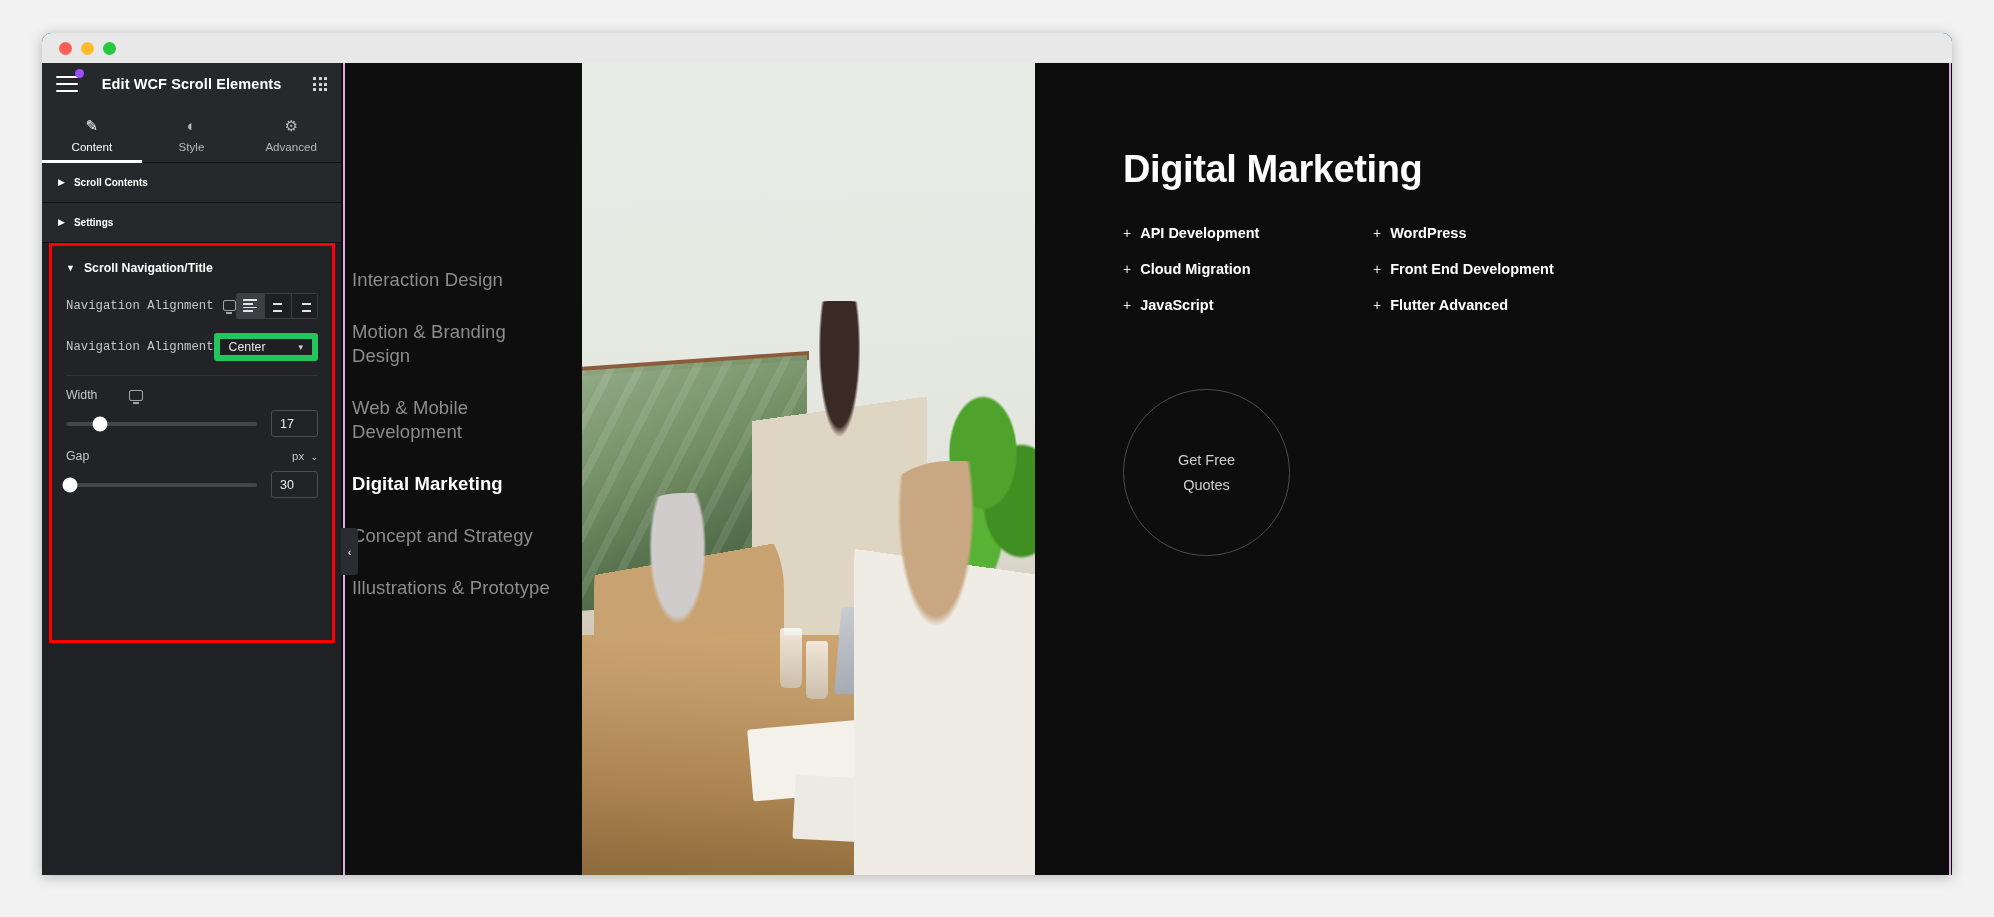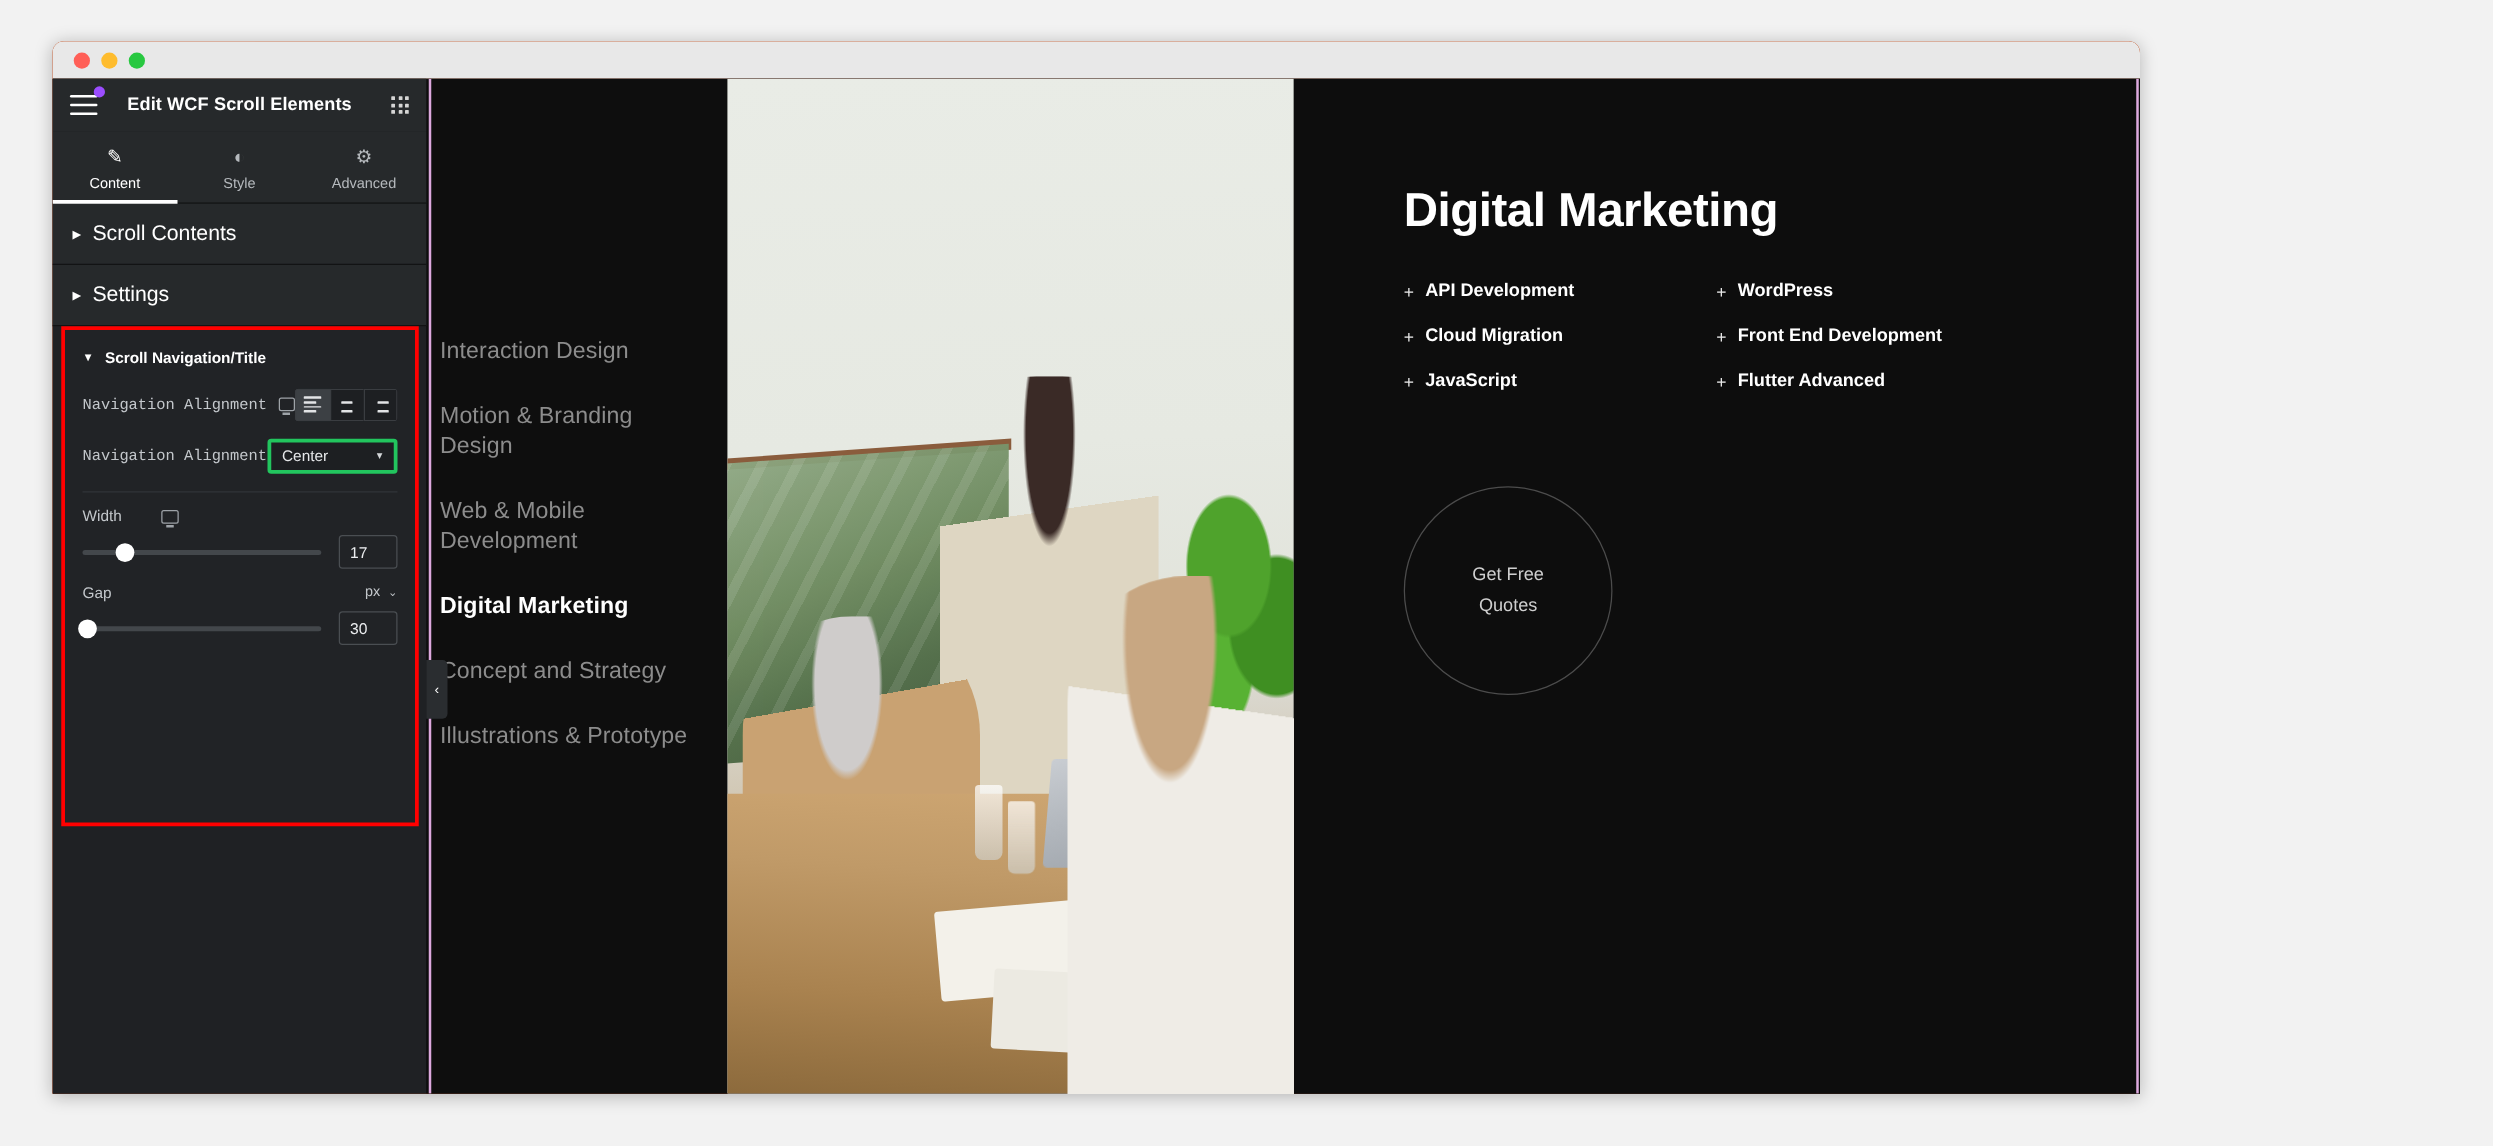--- a/index.html
+++ b/index.html
@@ -11,22 +11,22 @@
   }
   .desktop {
     position: relative;
     width: 1994px; height: 917px;
     background: #f2f2f2;
   }
   
   .window {
     position: absolute;
     left: 42px; top: 33px;
-    width: 1670px; height: 842px;
-    background: #c2410c;
+    width: 1910px; height: 842px;
+    background: #0369a1;
     border-radius: 9px 9px 0 0;
     overflow: hidden;
     box-shadow: 0 2px 14px rgba(0,0,0,.25);
   }
   .titlebar {
     height: 30px;
     background: #e8e8e8;
     border-radius: 9px 9px 0 0;
     display: flex; align-items: center;
     padding-left: 17px;
@@ -114,21 +114,21 @@
   }
 
   .section {
     border-bottom: 1px solid #121314;
     background: #26292b;
     padding: 14px 16px;
     display: flex; align-items: center; gap: 9px;
     cursor: pointer;
   }
   .section .caret { color: #fff; font-size: 9px; line-height: 1; }
-  .section .stitle { color: #fff; font-size: 17px; font-weight: normal; }
+  .section .stitle { color: #fff; font-size: 10px; font-weight: bold; }
 
   .hl-wrap {
     margin: 0 6px 0 7px;
     border: 3px solid #ff0000;
     background: #212326;
     padding-bottom: 2px;
     height: 400px;
   }
   .hl-header {
     padding: 15px 14px 12px;
@@ -185,21 +185,21 @@
   .alignbars.right { align-items: flex-end; }
   .alignbars.right b:nth-child(2){ width: 68%; }
   .alignbars.right b:nth-child(4){ width: 68%; }
 
   .dirbtn { width: 30px; height: 27px; }
   .dirico { color: #dfe1e3; font-size: 13px; line-height: 1; letter-spacing: -1px; }
 
   .select {
     width: 134px; height: 28px;
     background: #1d1f22;
-    border: 3px solid #22c55e;
+    border: 6px solid #22c55e;
     border-radius: 3px;
     color: #e6e8ea;
     font-size: 12.3px;
     display: flex; align-items: center;
     padding: 0 9px;
     cursor: pointer;
     position: relative;
   }
   .select .chev {
     position: absolute; right: 9px; top: 50%;

